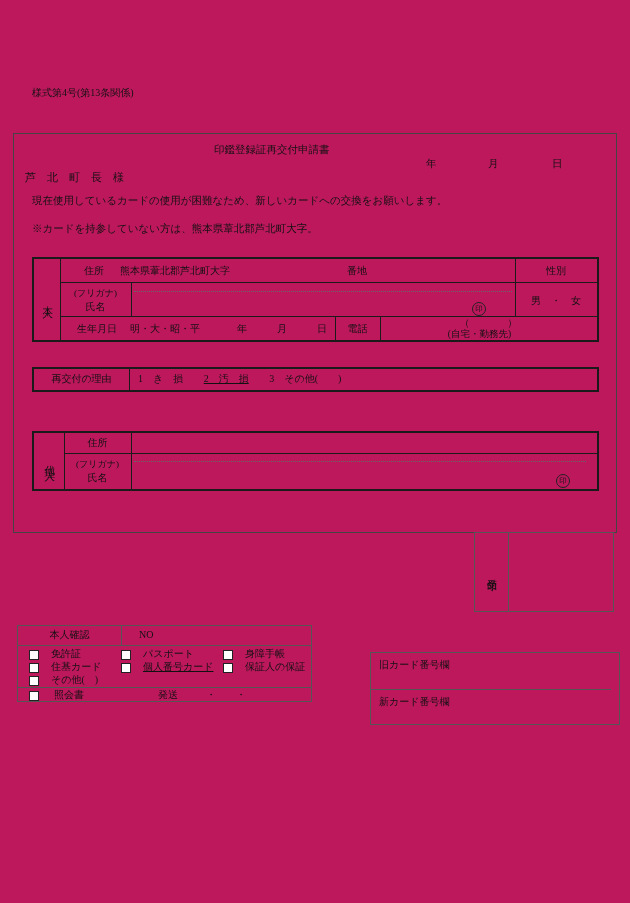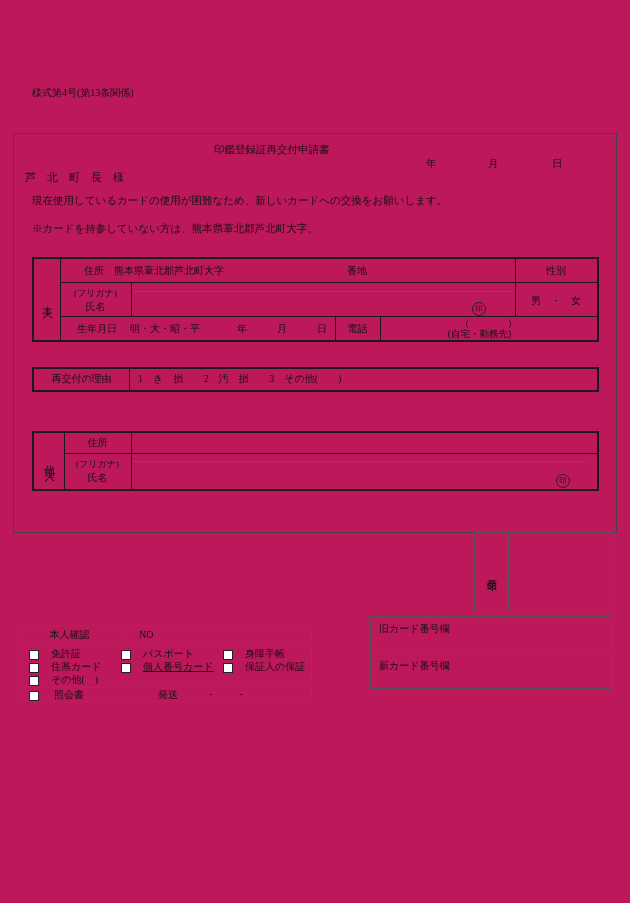--- a/index.html
+++ b/index.html
@@ -54,21 +54,21 @@
       <div class="vl" style="left:97px; top:23px; height:34px;"></div>
       <div class="vl" style="left:481px; top:0; height:57px;"></div>
       <div class="vl" style="left:301px; top:57px; height:24px;"></div>
       <div class="vl" style="left:346px; top:57px; height:24px;"></div>
 
       <div class="vcell" style="left:0; top:0; width:26px; height:81px;">
         <span class="vtext">本人</span>
       </div>
 
       <div class="t" style="left:50px; top:6px;">住所</div>
-      <div class="t" style="left:80px; top:6px;">熊本県葦北郡芦北町大字</div>
+      <div class="t" style="left:86px; top:6px;">熊本県葦北郡芦北町大字</div>
       <div class="t" style="left:313px; top:6px;">番地</div>
       <div class="t ctr" style="left:481px; top:6px; width:82px;">性別</div>
 
       <div class="t ctr fs9" style="left:26px; top:28px; width:71px;">(フリガナ)</div>
       <div class="t ctr" style="left:26px; top:42px; width:71px;">氏名</div>
       <div class="dotted" style="left:100px; top:32px; width:378px;"></div>
       <div class="seal" style="left:438px; top:43px;">印</div>
       <div class="t ctr" style="left:481px; top:36px; width:82px;">男　・　女</div>
 
       <div class="t" style="left:43px; top:64px;">生年月日</div>
@@ -79,21 +79,21 @@
       <div class="t ctr" style="left:301px; top:64px; width:45px;">電話</div>
       <div class="t ctr fs95" style="left:346px; top:58px; width:217px;">（　　　　）</div>
       <div class="t ctr fs95" style="left:337px; top:69px; width:217px;">(自宅・勤務先)</div>
     </div>
 
     <div class="tbl" style="left:18px; top:233px; width:563px; height:21px;">
       <div class="vl" style="left:95px; top:0; height:21px;"></div>
       <div class="t ctr" style="left:0; top:4px; width:95px;">再交付の理由</div>
       <div class="t" style="left:104px; top:4px;">
         <span style="margin-right:18px;">1　き　損</span>
-        <span style="margin-right:18px;">2　汚　損</span>
+        <span style="margin-right:18px;text-decoration:underline;">2　汚　損</span>
         <span>3　その他(　　)</span>
       </div>
     </div>
 
     <div class="tbl" style="left:18px; top:297px; width:563px; height:56px;">
       <div class="vl" style="left:30px; top:0; height:56px;"></div>
       <div class="vl" style="left:97px; top:0; height:56px;"></div>
       <div class="hl" style="left:30px; top:20px; width:533px;"></div>
 
       <div class="vcell" style="left:0; top:0; width:30px; height:56px;">
@@ -142,19 +142,19 @@
     <div class="cb" style="left:11px;  top:50px;"></div>
     <div class="t" style="left:33px;  top:48px;">その他(　)</div>
 
     <div class="cb" style="left:11px;  top:65px;"></div>
     <div class="t" style="left:36px;  top:63px;">照会書</div>
     <div class="t" style="left:140px; top:63px;">発送</div>
     <div class="t" style="left:188px; top:63px;">・</div>
     <div class="t" style="left:218px; top:63px;">・</div>
   </div>
 
-  <div class="box2" style="left:370px; top:616px; width:240px; height:71px;">
+  <div class="box2" style="left:370px; top:652px; width:240px; height:71px;padding-left:8px;">
     <div class="hl" style="left:0; top:36px; width:240px; background:#555;"></div>
     <div class="t" style="left:8px; top:6px;">旧カード番号欄</div>
     <div class="t" style="left:8px; top:43px;">新カード番号欄</div>
   </div>
 
 </div>
 
 </body></html>

